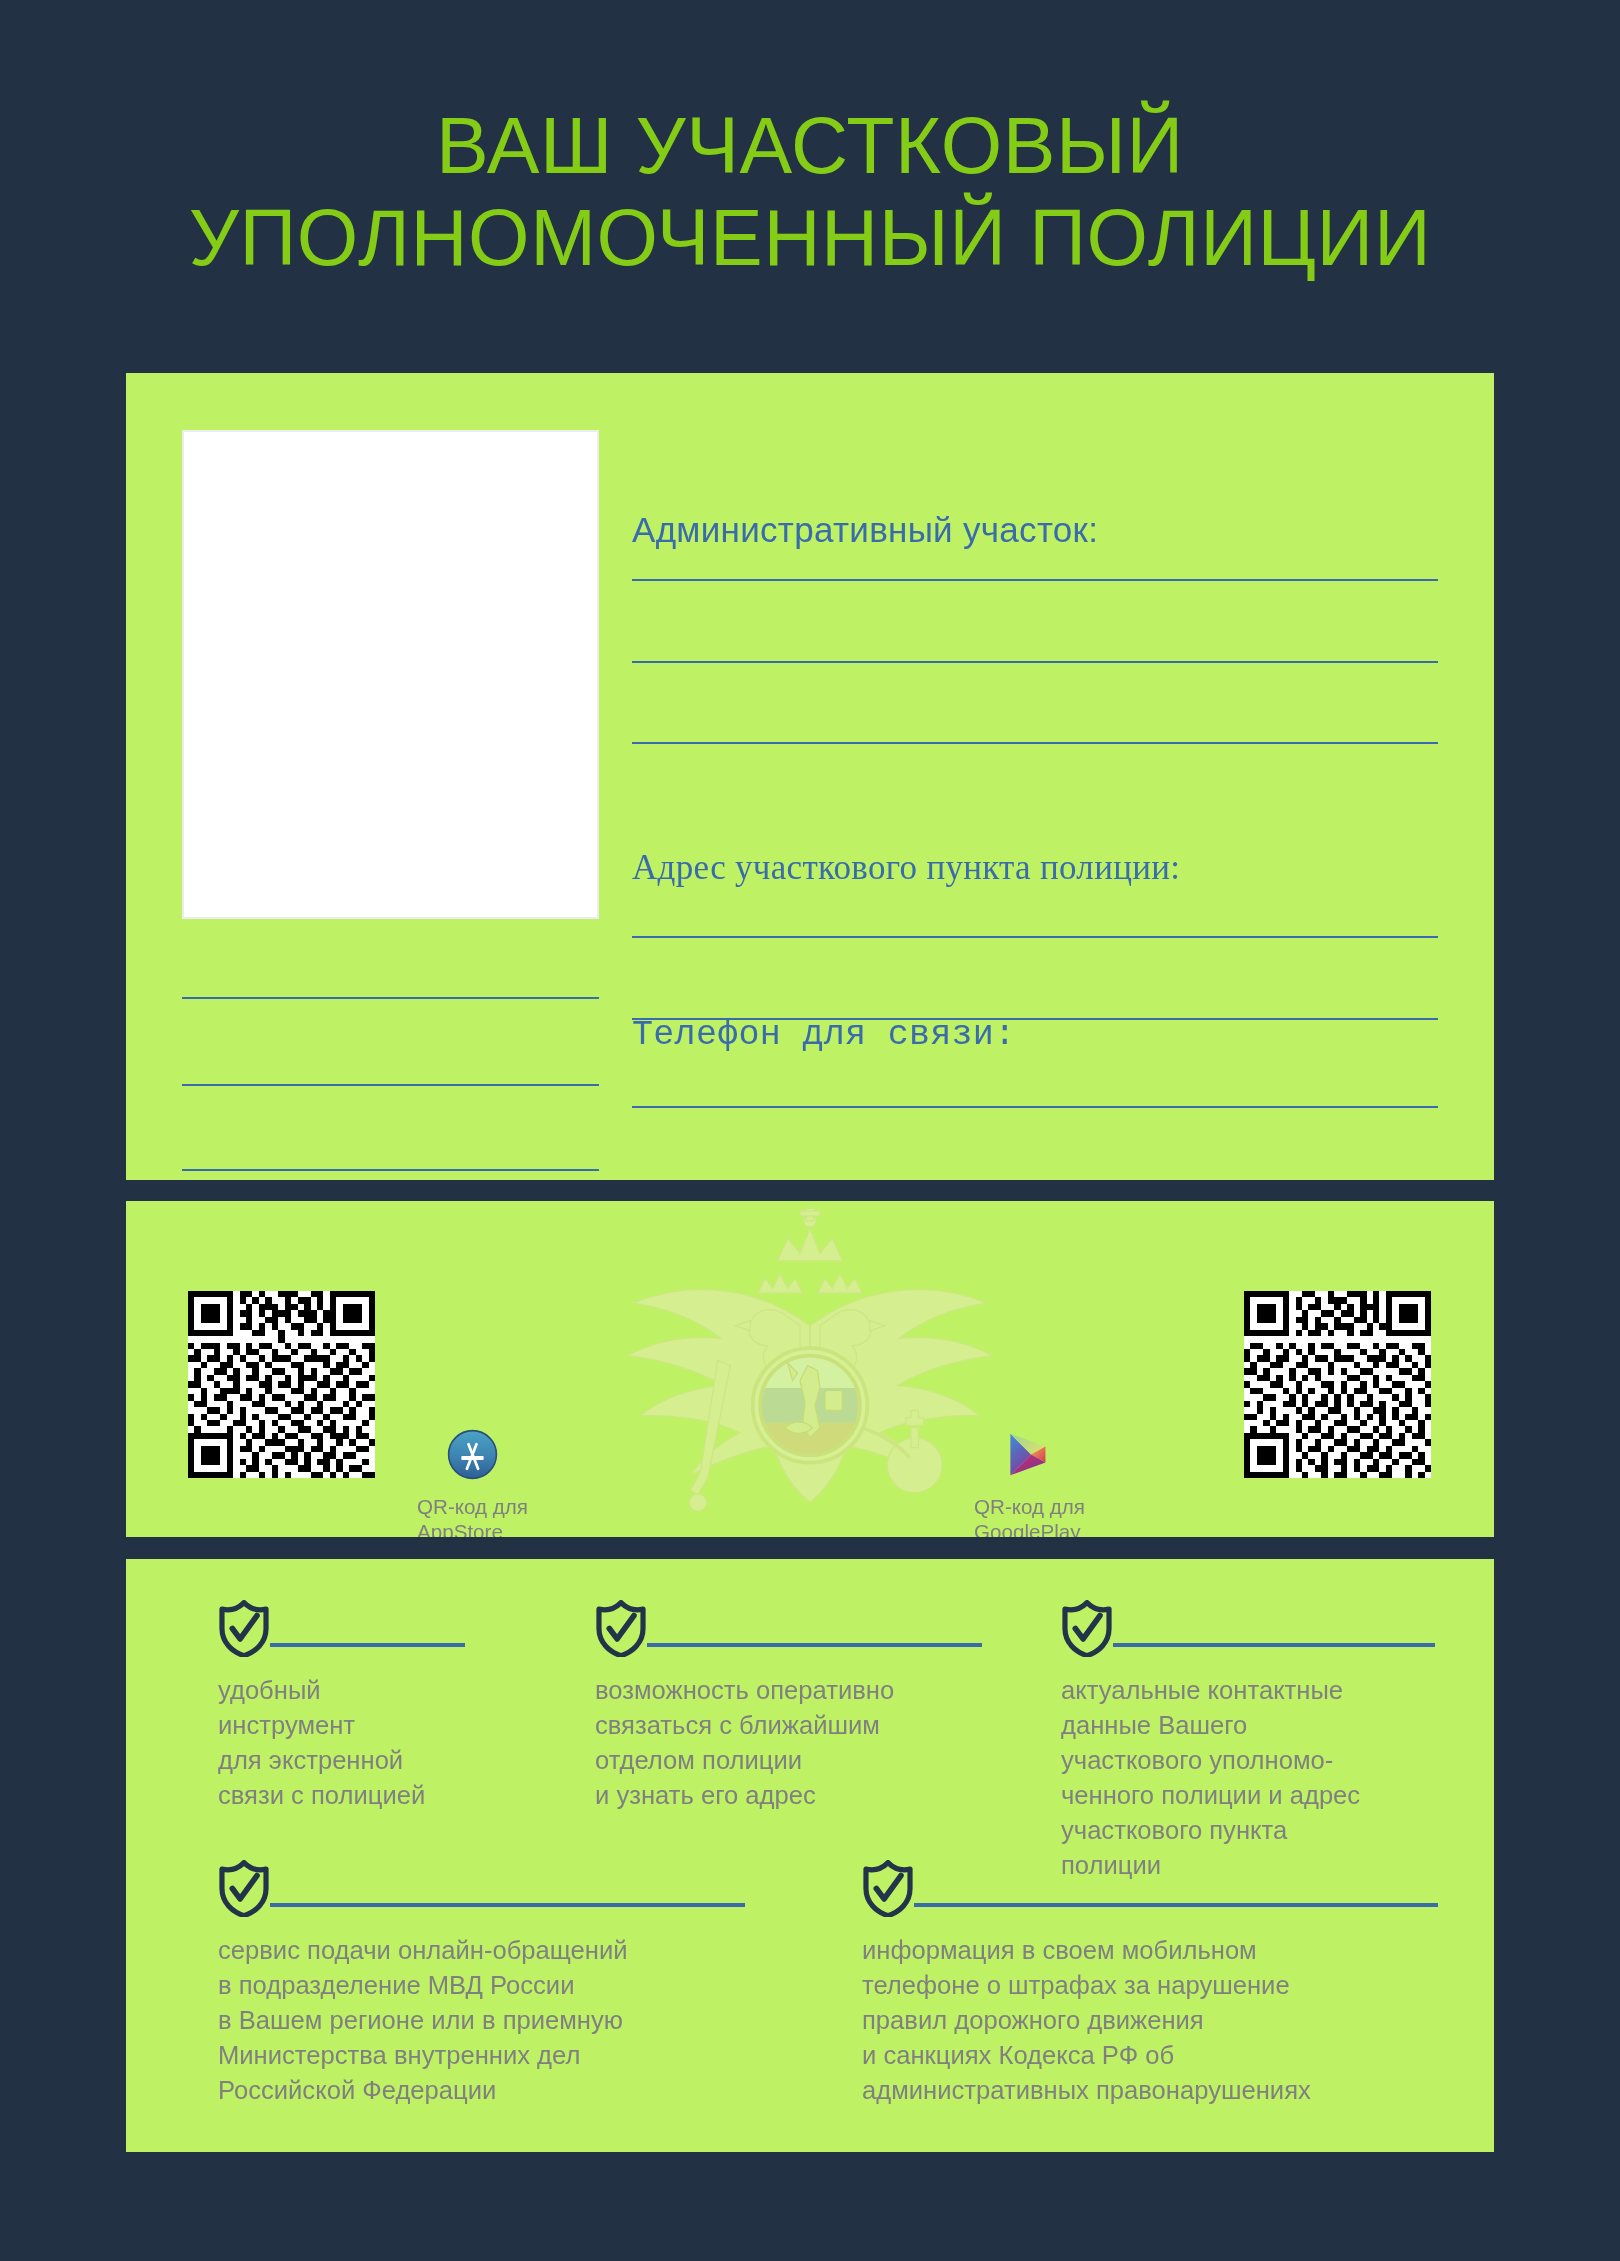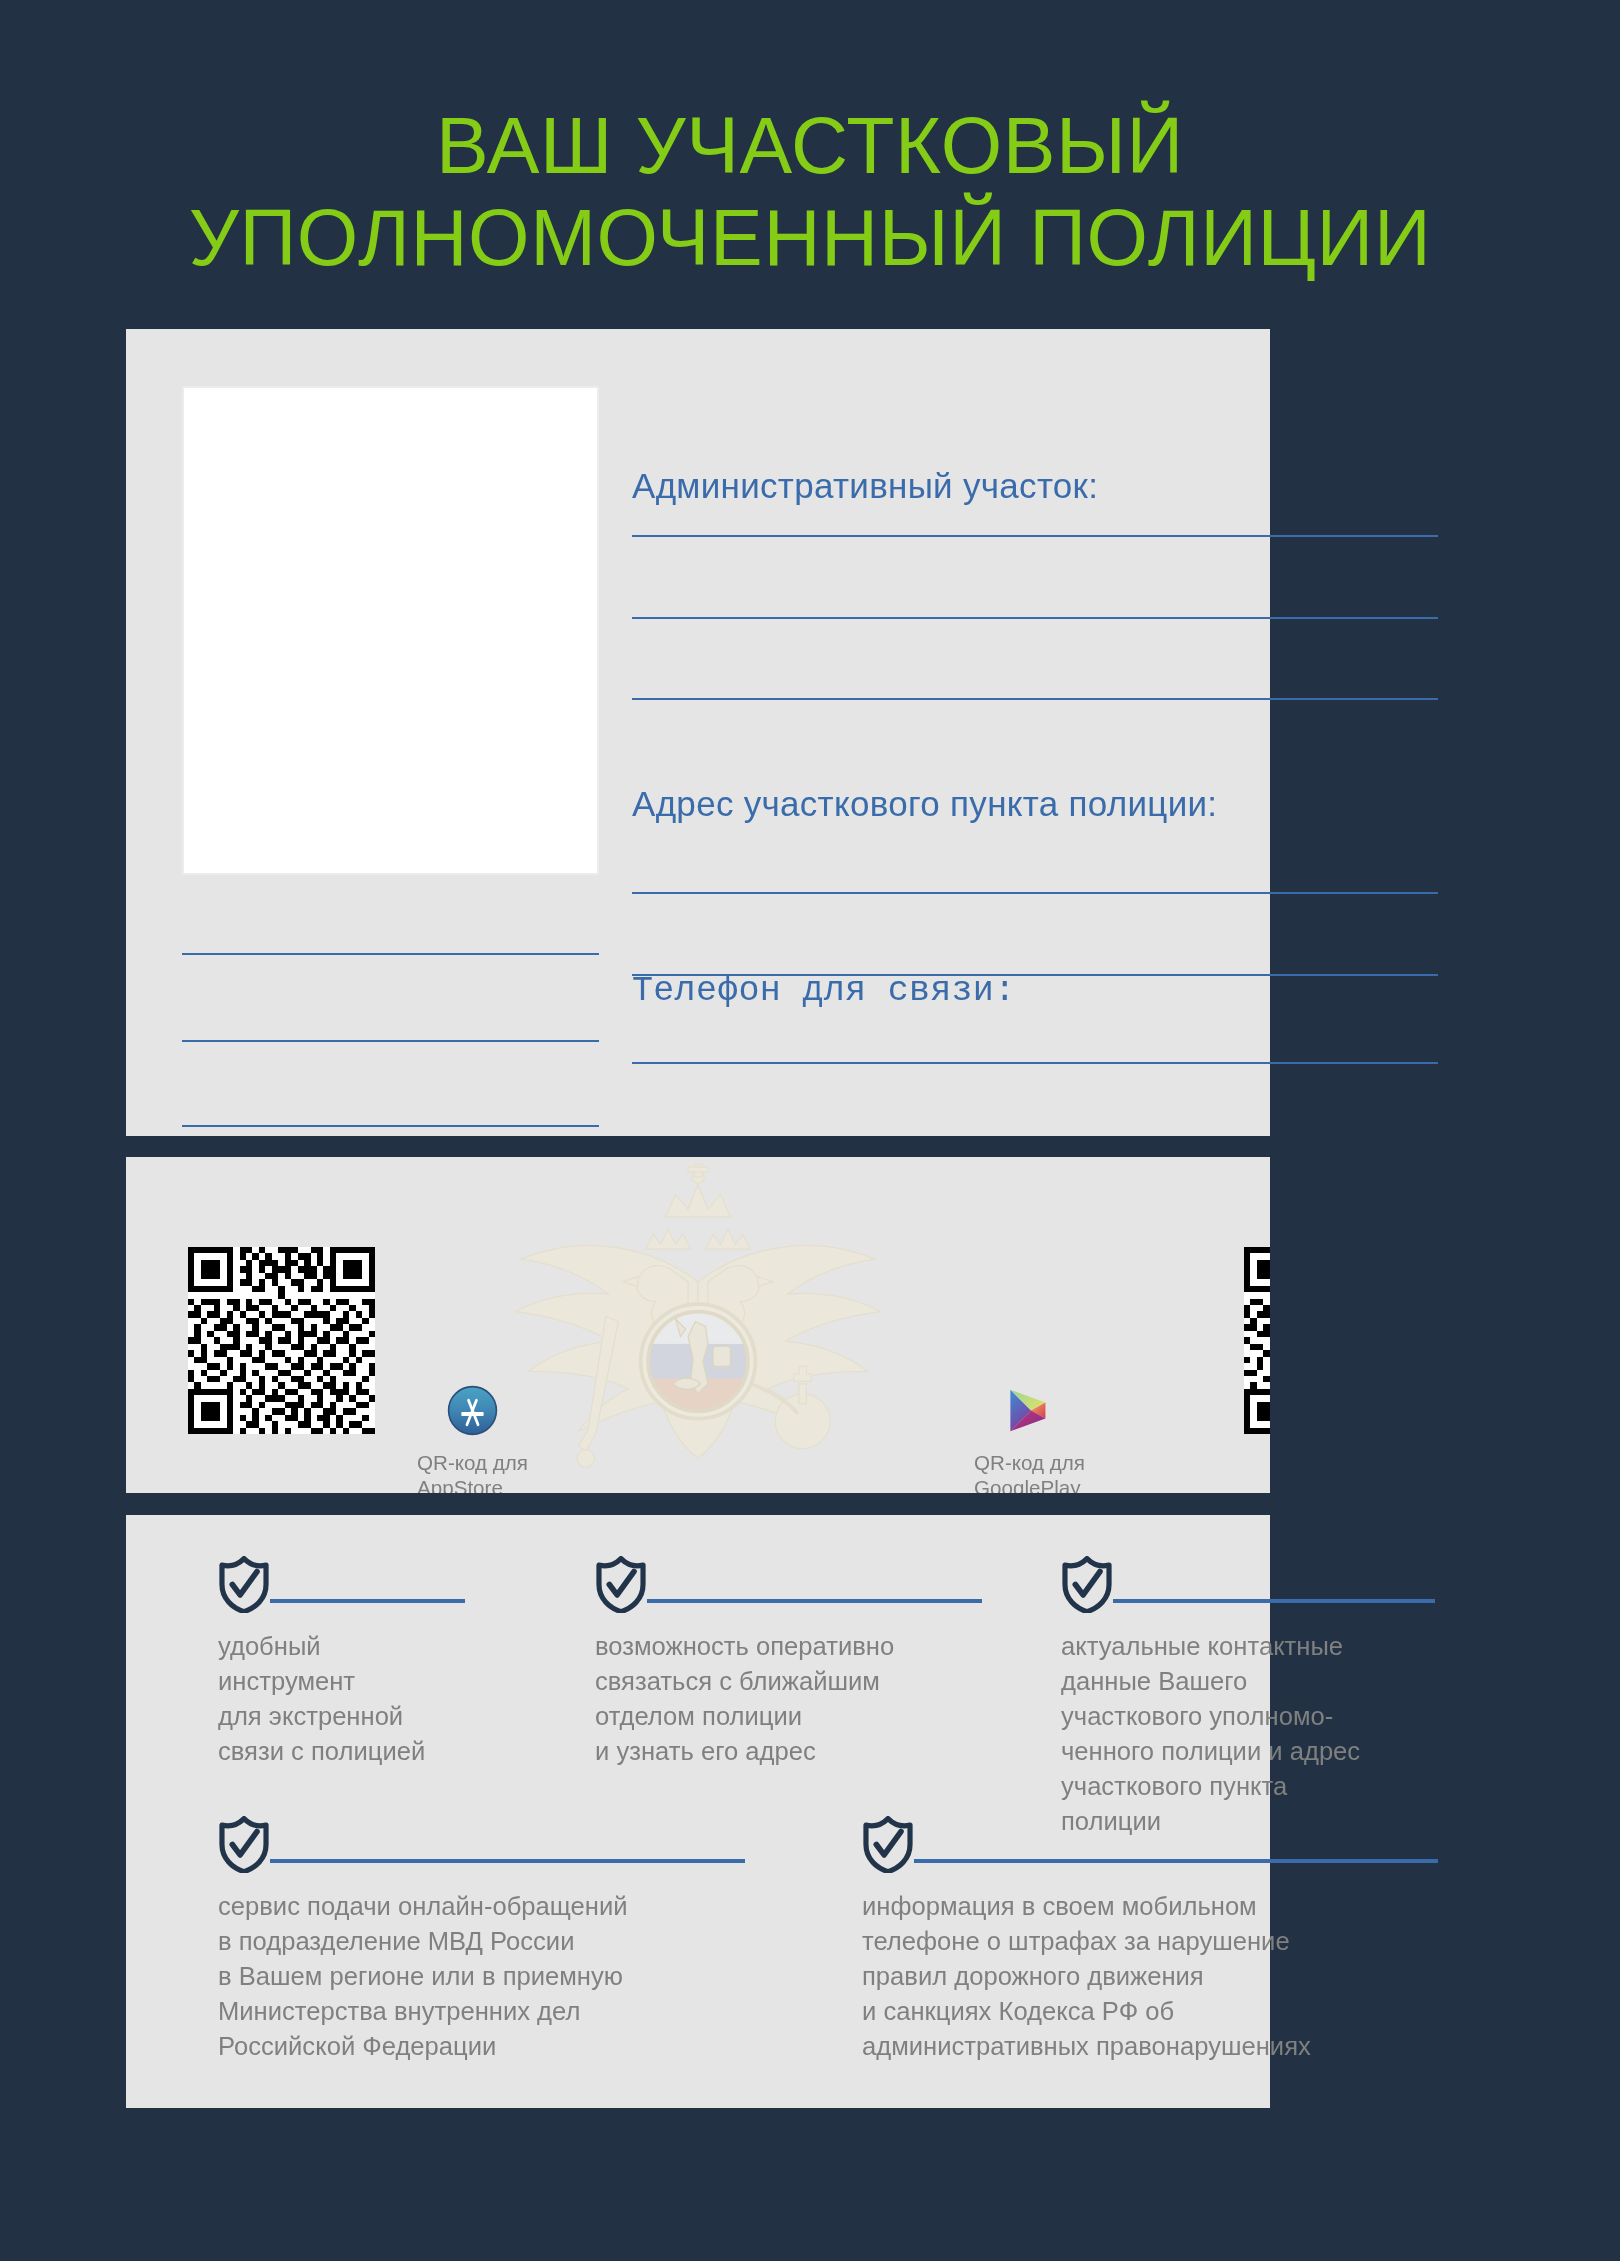--- a/index.html
+++ b/index.html
@@ -14,22 +14,23 @@
   .title-block{
     position:absolute; left:0; top:100px; width:1620px;
     text-align:center; color:#84cc16;
     font-size:79px; font-weight:400; line-height:1.16;
     letter-spacing:0.6px;
   }
   .title-line{ display:block; white-space:nowrap; }
 
   
   .panel{
-    position:absolute; left:126px; width:1144px;
-    background:#e5e5e5;
+    position:absolute; left:126px; width:1368px;
+    background:#bef264;
+    margin-top:44px;
   }
 
   
   #panel-form{ top:329px; height:807px; }
 
   .photo-box{
     position:absolute; left:56px; top:57px;
     width:417px; height:489px;
     border:2.5px solid #ececec; background:#ffffff;
   }
@@ -40,21 +41,21 @@
   #pl1{ top:624px; }
   #pl2{ top:711px; }
   #pl3{ top:796px; }
 
   .field-label{
     position:absolute; left:506px;
     color:#3a6cab; font-size:35px; font-weight:400;
     white-space:nowrap; letter-spacing:0.3px;
   }
   #lbl-uchastok{ top:137px; }
-  #lbl-adres{   top:455px; }
+  #lbl-adres{   top:475px;font-family:Liberation Serif, serif; }
   #lbl-telefon{ top:642px;font-family:Liberation Mono, monospace; }
 
   .field-line{
     position:absolute; left:506px; width:806px;
     height:1.9px; background:#3a6cab;
   }
   #fl1{ top:206px; }
   #fl2{ top:288px; }
   #fl3{ top:369px; }
   #fl4{ top:563px; }

